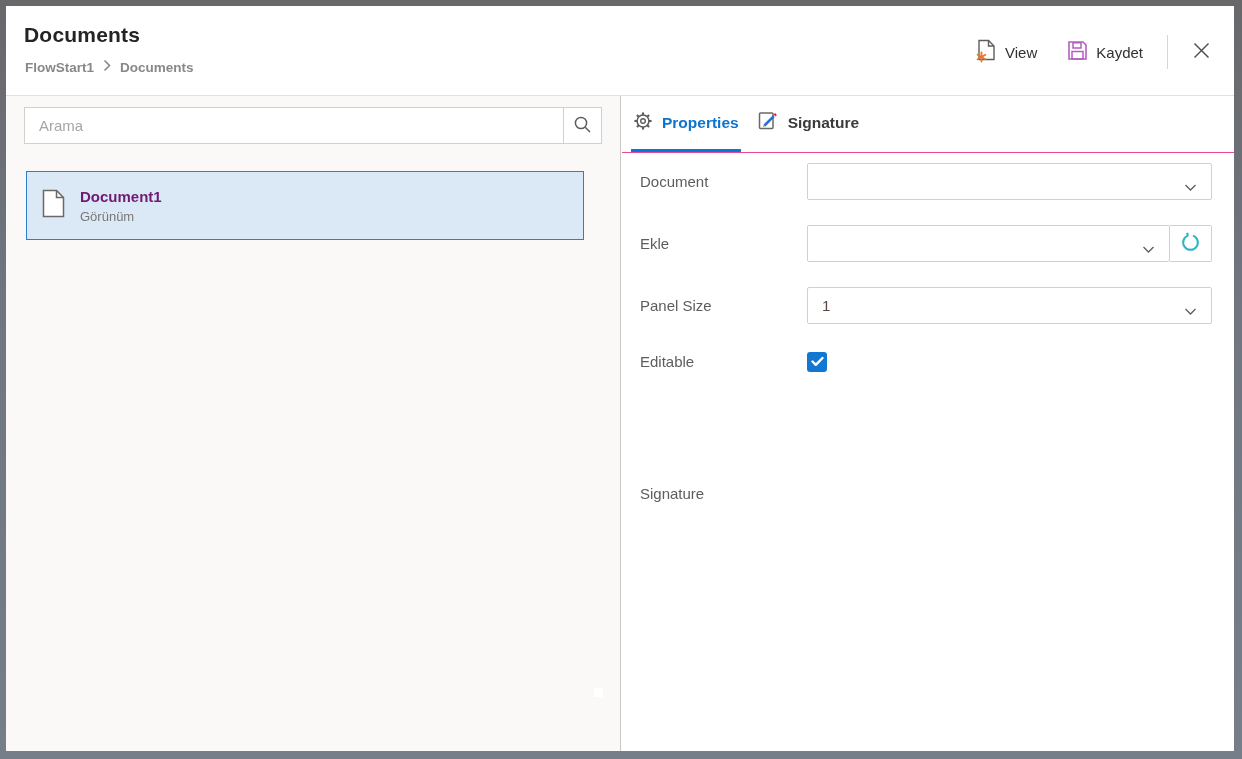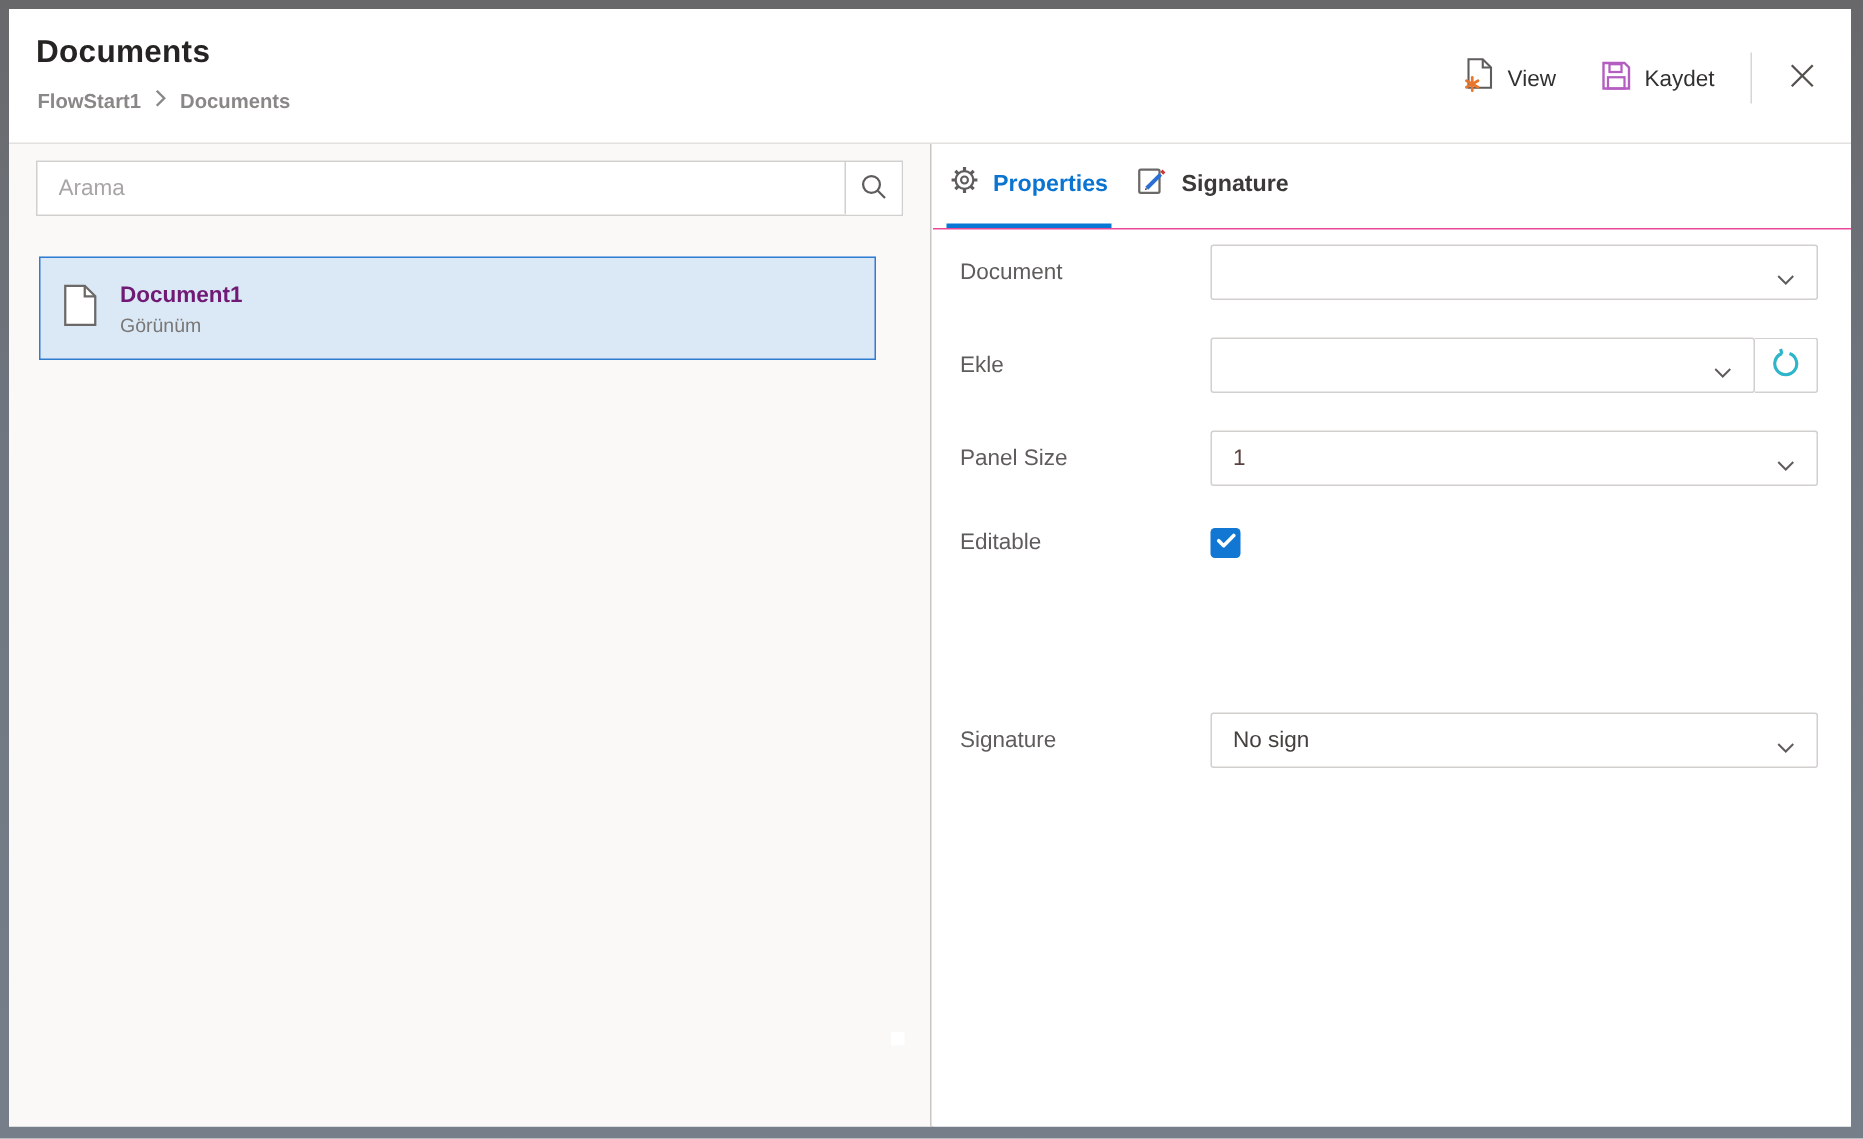--- a/index.html
+++ b/index.html
@@ -221,26 +221,18 @@
             <svg width="13" height="11" viewBox="0 0 13 11">
                 <polyline points="1.5,5.5 4.8,8.8 11.5,2" fill="none" stroke="#fff" stroke-width="2.4" stroke-linecap="round" stroke-linejoin="round"></polyline>
               </svg>
           </span>
         </div>
       </div>
 
 
       <div class="row" style="top:322px;">
         <div class="row-label">Signature</div>
-        <div class="select">
-          <span>No sign</span>
-          <span class="chev">
-            <svg width="13" height="9" viewBox="0 0 13 9">
-                <polyline points="1.5,2 6.5,7 11.5,2" fill="none" stroke="#5f5d5b" stroke-width="1.3"></polyline>
-              </svg>
-          </span>
-        </div>
       </div>
 
     </div>
   </div>
 
 </div>
 
 </body></html>

